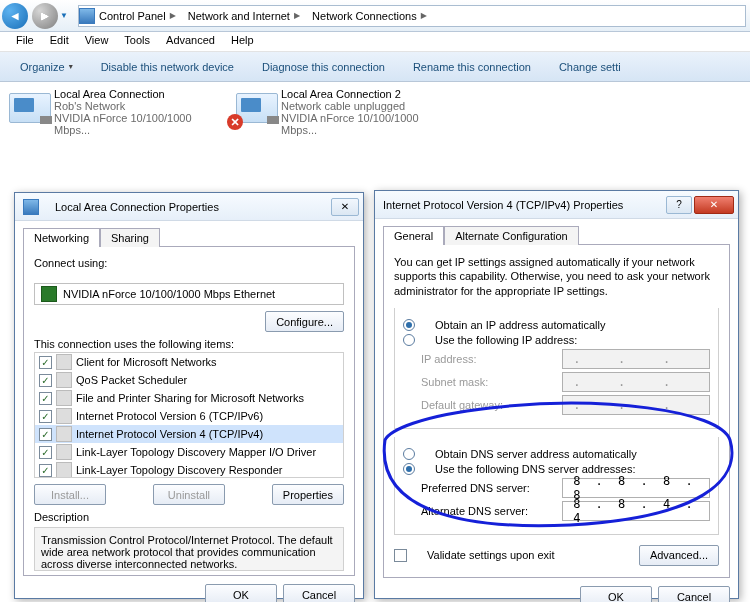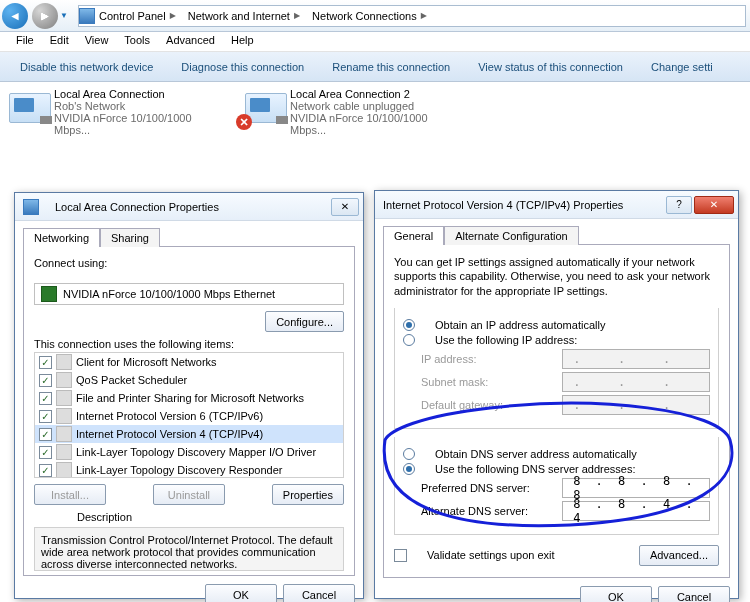--- a/index.html
+++ b/index.html
@@ -13,21 +13,21 @@
   .crumb { display:flex; align-items:center; padding:0 4px; height:100%; }
   .crumb .chev { color:#666; font-size:8px; padding:0 4px; }
   
   .menubar { height:20px; background:#fff; display:flex; padding-left:8px; border-bottom:1px solid #e3e3e3;}
   .menubar span { padding:2px 8px; }
   
   .toolbar { height:30px; background:linear-gradient(#eaf2fb,#d6e5f5); border-bottom:1px solid #b8c7d8; display:flex; align-items:center; padding-left:6px; color:#1b4f7a;}
   .toolbar .titem { padding:0 14px; display:flex; align-items:center; height:100%;}
   .toolbar .titem.drop::after { content:"▾"; font-size:8px; margin-left:4px; color:#444;}
   
-  .connarea { display:flex; padding:6px; gap:16px; background:#fff; }
+  .connarea { display:flex; padding:6px; gap:7px; background:#fff; }
   .conn { display:flex; width:220px; }
   .conn .icon { width:48px; height:40px; position:relative; display:flex; align-items:center; justify-content:center;}
   .conn .txt { flex:1; }
   .conn .title { color:#000; }
   .conn .sub { color:#6a6a6a; }
   .nic-ic { width:42px; height:30px; background:linear-gradient(#e8f3ff,#c7dff5); border:1px solid #9ab8d4; border-radius:2px; position:relative;}
   .nic-ic::before { content:""; position:absolute; left:4px; top:4px; width:20px; height:14px; background:#4a8cc9; border-radius:1px;}
   .nic-plug { position:absolute; right:-2px; bottom:-2px; width:12px; height:8px; background:#888; }
   .x-badge { position:absolute; left:-6px; bottom:-2px; width:16px; height:16px; background:#d83b2a; border-radius:50%; color:#fff; display:flex; align-items:center; justify-content:center; font-weight:bold;}
   
@@ -87,24 +87,24 @@
 <div class="menubar">
   <span>File</span>
   <span>Edit</span>
   <span>View</span>
   <span>Tools</span>
   <span>Advanced</span>
   <span>Help</span>
 </div>
 
 <div class="toolbar">
+  <div class="titem drop">Organize</div>
   <div class="titem">Disable this network device</div>
   <div class="titem">Diagnose this connection</div>
   <div class="titem">Rename this connection</div>
-  <div class="titem">View status of this connection</div>
   <div class="titem">Change setti</div>
 </div>
 
 <div class="connarea">
   <div class="conn">
     <div class="icon">
         <div class="nic-ic">
           <div class="nic-plug"></div>
         </div>
       </div>
@@ -187,21 +187,21 @@
           <span>Link-Layer Topology Discovery Responder</span>
         </div>
     </div>
 
     <div class="btnrow" style="justify-content:space-between; margin-top:6px;">
       <div class="w7btn disabled">Install...</div>
       <div class="w7btn disabled">Uninstall</div>
       <div class="w7btn">Properties</div>
     </div>
 
-    <div style="margin-top:6px;margin-left:43px;">Description</div>
+    <div style="margin-top:6px;">Description</div>
     <div class="descbox">Transmission Control Protocol/Internet Protocol. The default wide area network protocol that provides communication across diverse interconnected networks.</div>
   </div>
   <div class="btnrow" style="margin:0 8px 8px;">
     <div class="w7btn">OK</div>
     <div class="w7btn">Cancel</div>
   </div>
 </div>
 
 <div class="dialog" style="left:374px; top:190px; width:365px; height:409px;">
   <div class="dlgtitle">

